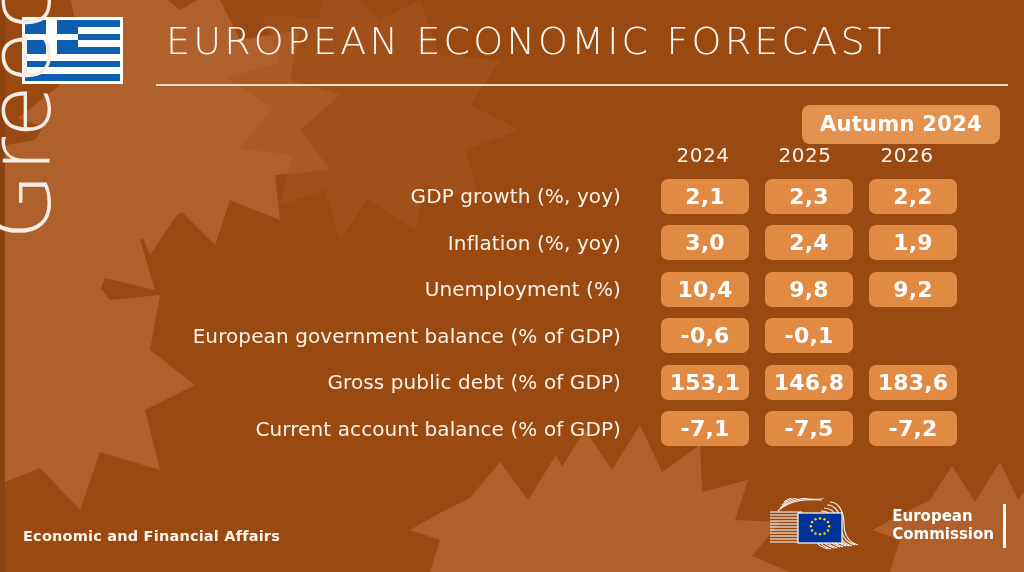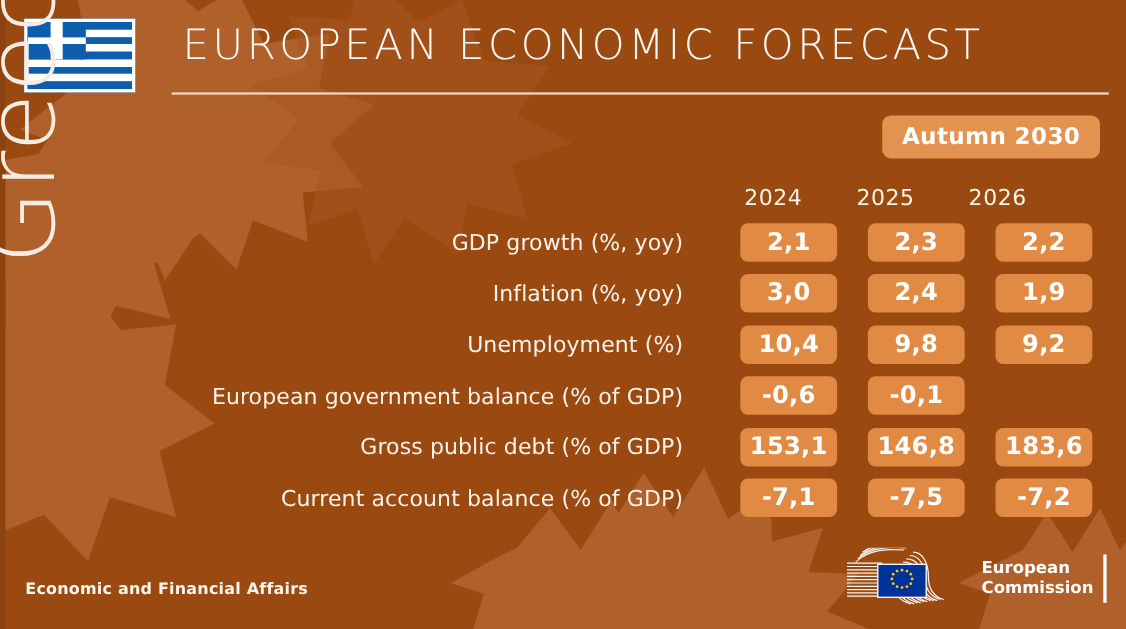--- a/index.html
+++ b/index.html
@@ -95,21 +95,21 @@
     color:#f7ece3;
     letter-spacing:1px;
     white-space:nowrap;
     z-index:11;
     font-family:"DejaVu Sans", sans-serif;
   }
 
   
   .table {
     position:absolute;
-    left:180px; top:161px;
+    left:180px; top:137px;
     width:828px;
     z-index:12;
   }
   .years-row {
     display:flex;
     align-items:center;
     height:36px;
   }
   .years-row .spacer { flex:0 0 465px; }
   .year-head {
@@ -132,21 +132,21 @@
     text-align:right;
     padding-right:24px;
     color:#fbf2e9;
     font-size:20px;
     font-weight:400;
     white-space:nowrap;
     letter-spacing:0.1px;
   }
   .cell {
     flex:0 0 88px;
-    margin-left:28px;
+    margin-left:16px;
     background:#e08a43;
     border-radius:7px;
     height:35px;
     display:flex;
     align-items:center;
     justify-content:center;
     color:#ffffff;
     font-size:22px;
     font-weight:bold;
     letter-spacing:0.2px;
@@ -249,21 +249,21 @@
       </div>
       <div class="canton"></div>
       <div class="cross-v"></div>
       <div class="cross-h"></div>
     </div>
 
     <div class="title">EUROPEAN ECONOMIC FORECAST</div>
     <div class="title-rule"></div>
   </div>
 
-  <div class="badge">Autumn 2030</div>
+  <div class="badge">Autumn 2024</div>
 
   <div class="country">Greece</div>
 
   <div class="table">
 
     <div class="years-row">
       <div class="spacer"></div>
       <div class="year-head">2024</div>
       <div class="year-head">2025</div>
       <div class="year-head">2026</div>

